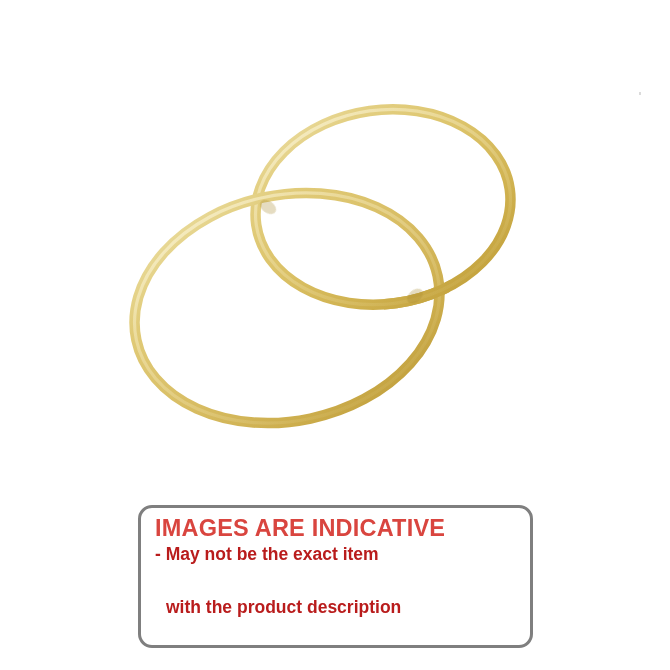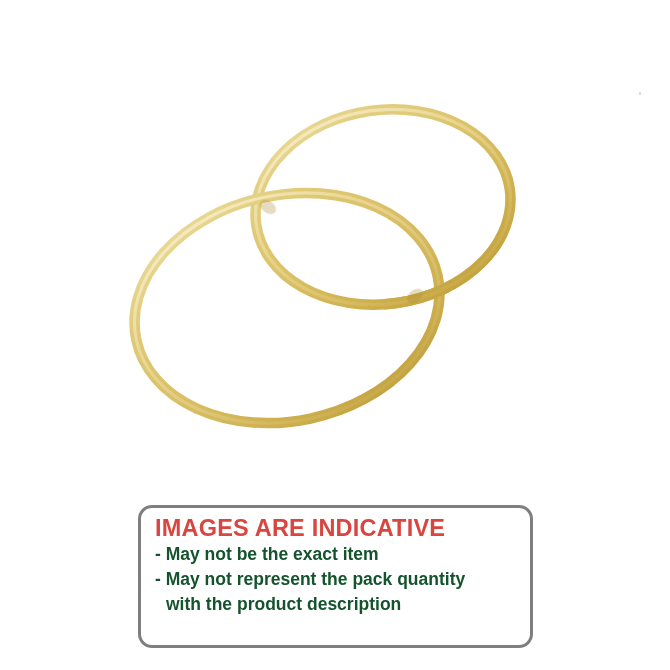--- a/index.html
+++ b/index.html
@@ -61,28 +61,29 @@
   }
   #disclaimer-heading {
     color: #d9453f;
     font-size: 23.5px;
     font-weight: bold;
     letter-spacing: .2px;
     line-height: 28px;
     white-space: nowrap;
   }
   .disclaimer-line {
-    color: #14532d;
+    color: #b91c1c;
     font-size: 17.5px;
     font-weight: bold;
     line-height: 25px;
     white-space: nowrap;
   }
   .disclaimer-line.continuation {
     padding-left: 11px;
+    margin-top: 28px;
   }
 </style>
 </head>
 <body>
 
 <div id="page">
 
   <div id="product-image">
 
     <svg id="oring-svg" width="670" height="500" viewBox="0 0 670 500">
@@ -140,19 +141,18 @@
     </svg>
 
     <div id="speck"></div>
   </div>
 
   <div id="disclaimer-box">
     <div id="disclaimer-heading">IMAGES ARE INDICATIVE</div>
 
     <div class="disclaimer-line">- May not be the exact item</div>
 
-    <div class="disclaimer-line">- May not represent the pack quantity</div>
 
 
     <div class="disclaimer-line continuation">with the product description</div>
   </div>
 
 </div>
 
 </body></html>

